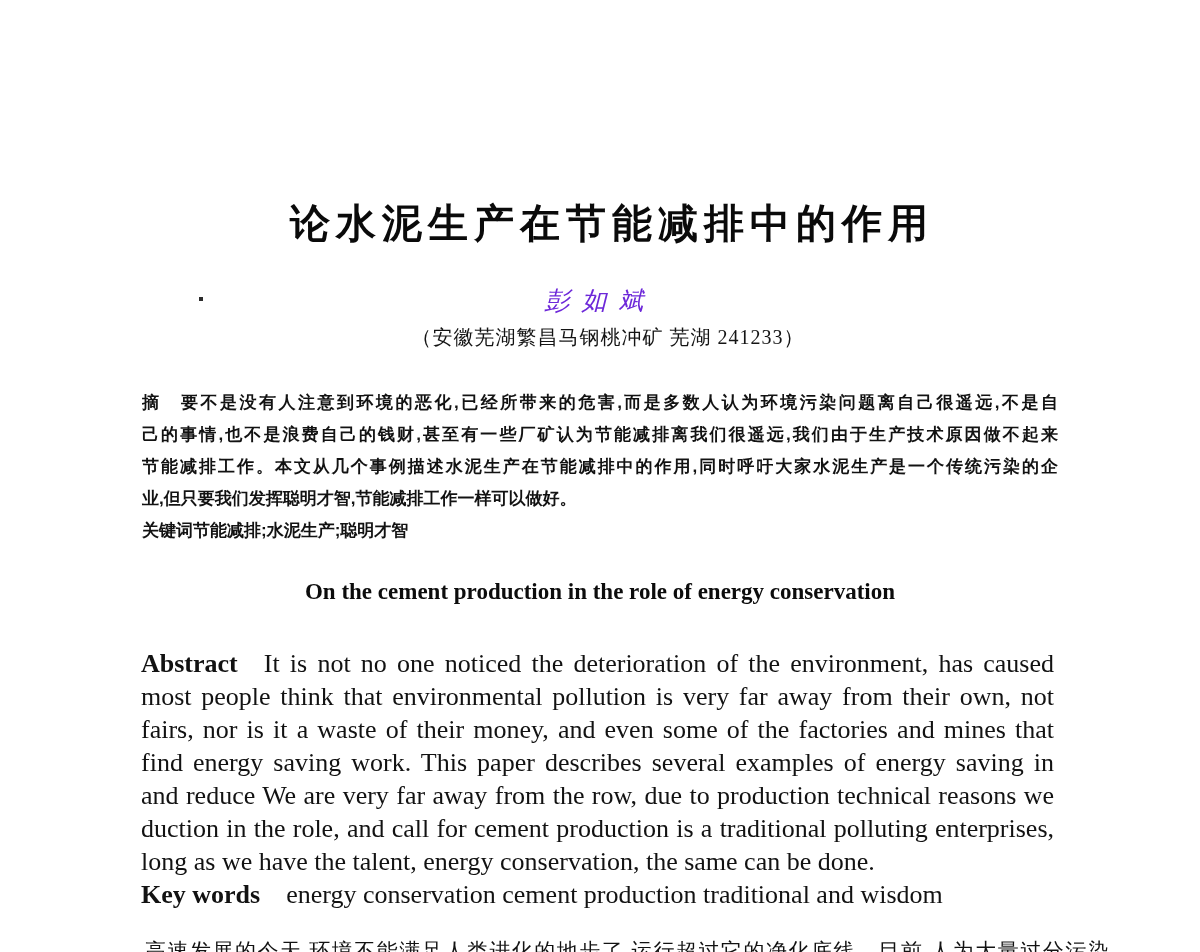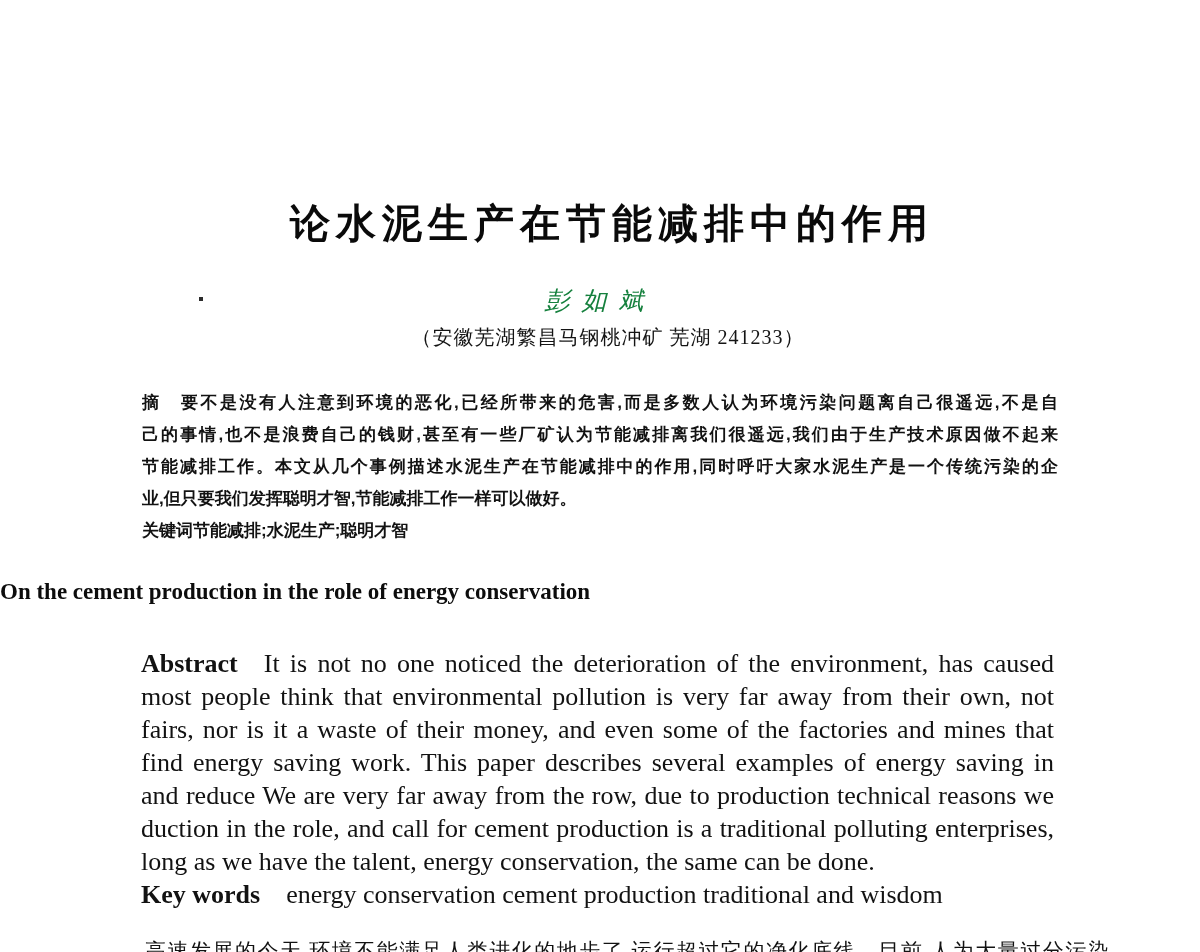--- a/index.html
+++ b/index.html
@@ -42,21 +42,21 @@
   }
   .author {
     position: absolute;
     top: 284px;
     left: 0;
     width: 100%;
     text-align: center;
     font-size: 25px;
     font-style: italic;
     letter-spacing: 12px;
-    color: #15803d;
+    color: #6d28d9;
     white-space: nowrap;
   }
   .affiliation {
     position: absolute;
     top: 324px;
     left: 8px;
     width: 100%;
     text-align: center;
     font-size: 20px;
     letter-spacing: 1px;
@@ -86,20 +86,21 @@
   }
   .lbl-zh {
     font-weight: 800;
   }
   .title-en {
     position: absolute;
     top: 579px;
     left: 0;
     width: 100%;
     margin: 0;
+    text-align: center;
     font-size: 23px;
     font-weight: 700;
     color: #0c0c0c;
     white-space: nowrap;
   }
   .abs-en {
     position: absolute;
     top: 647px;
     left: 141px;
     width: 913px;

